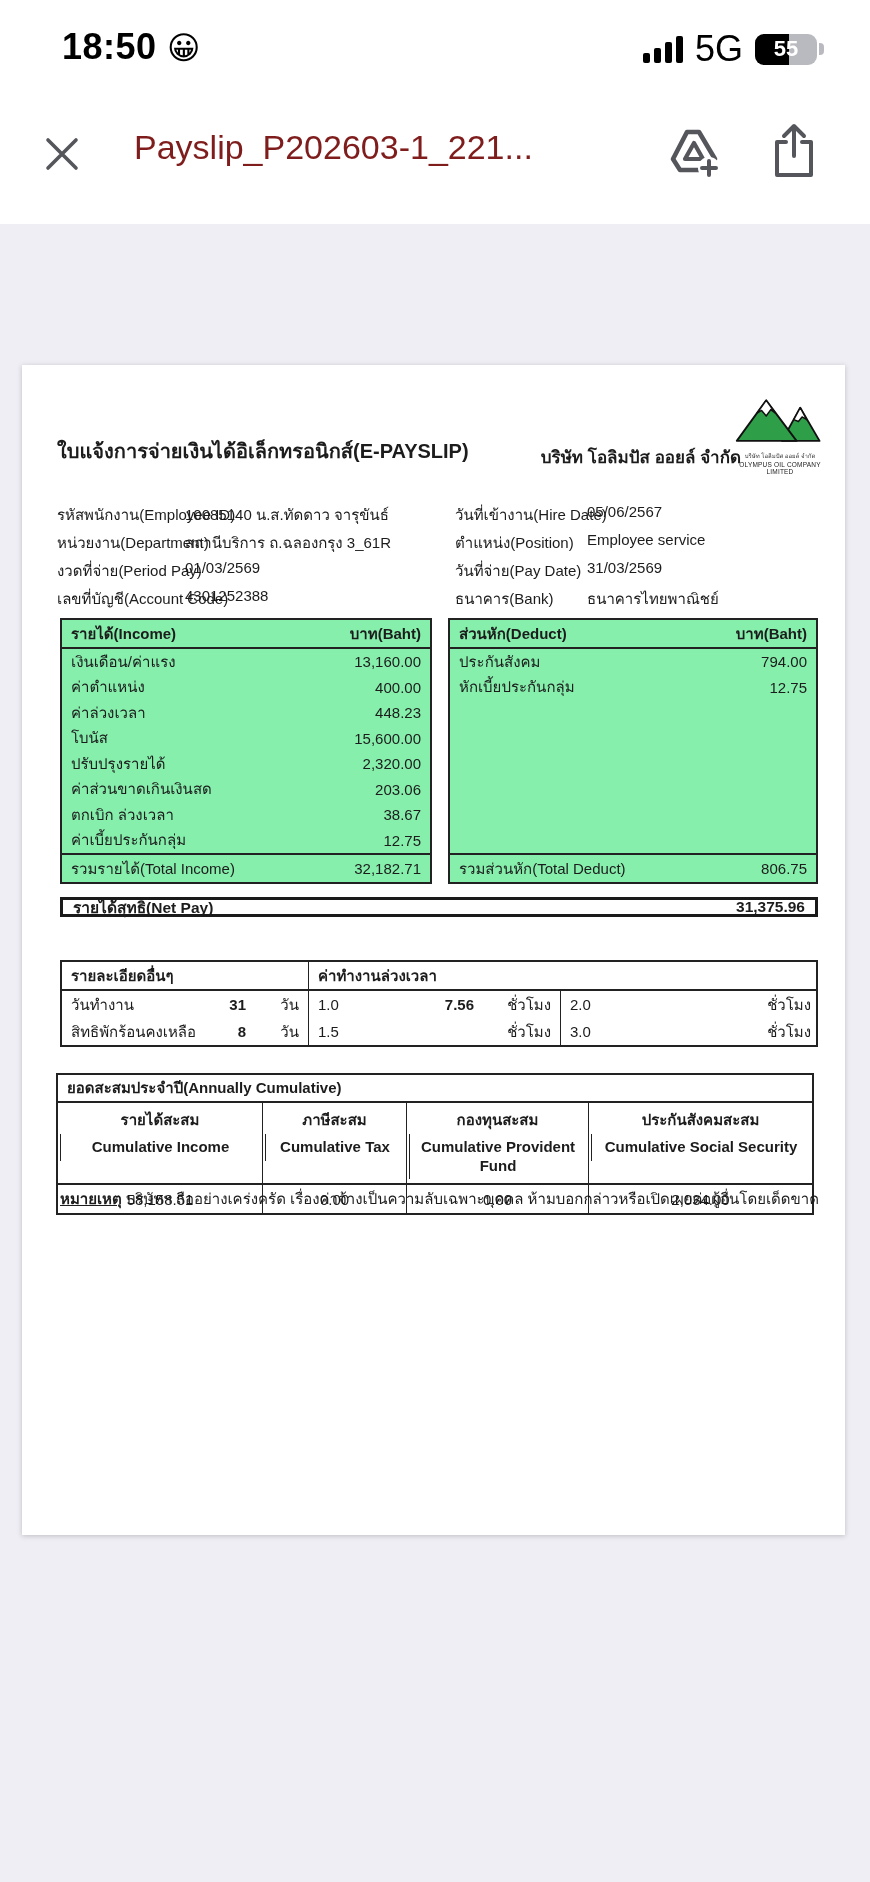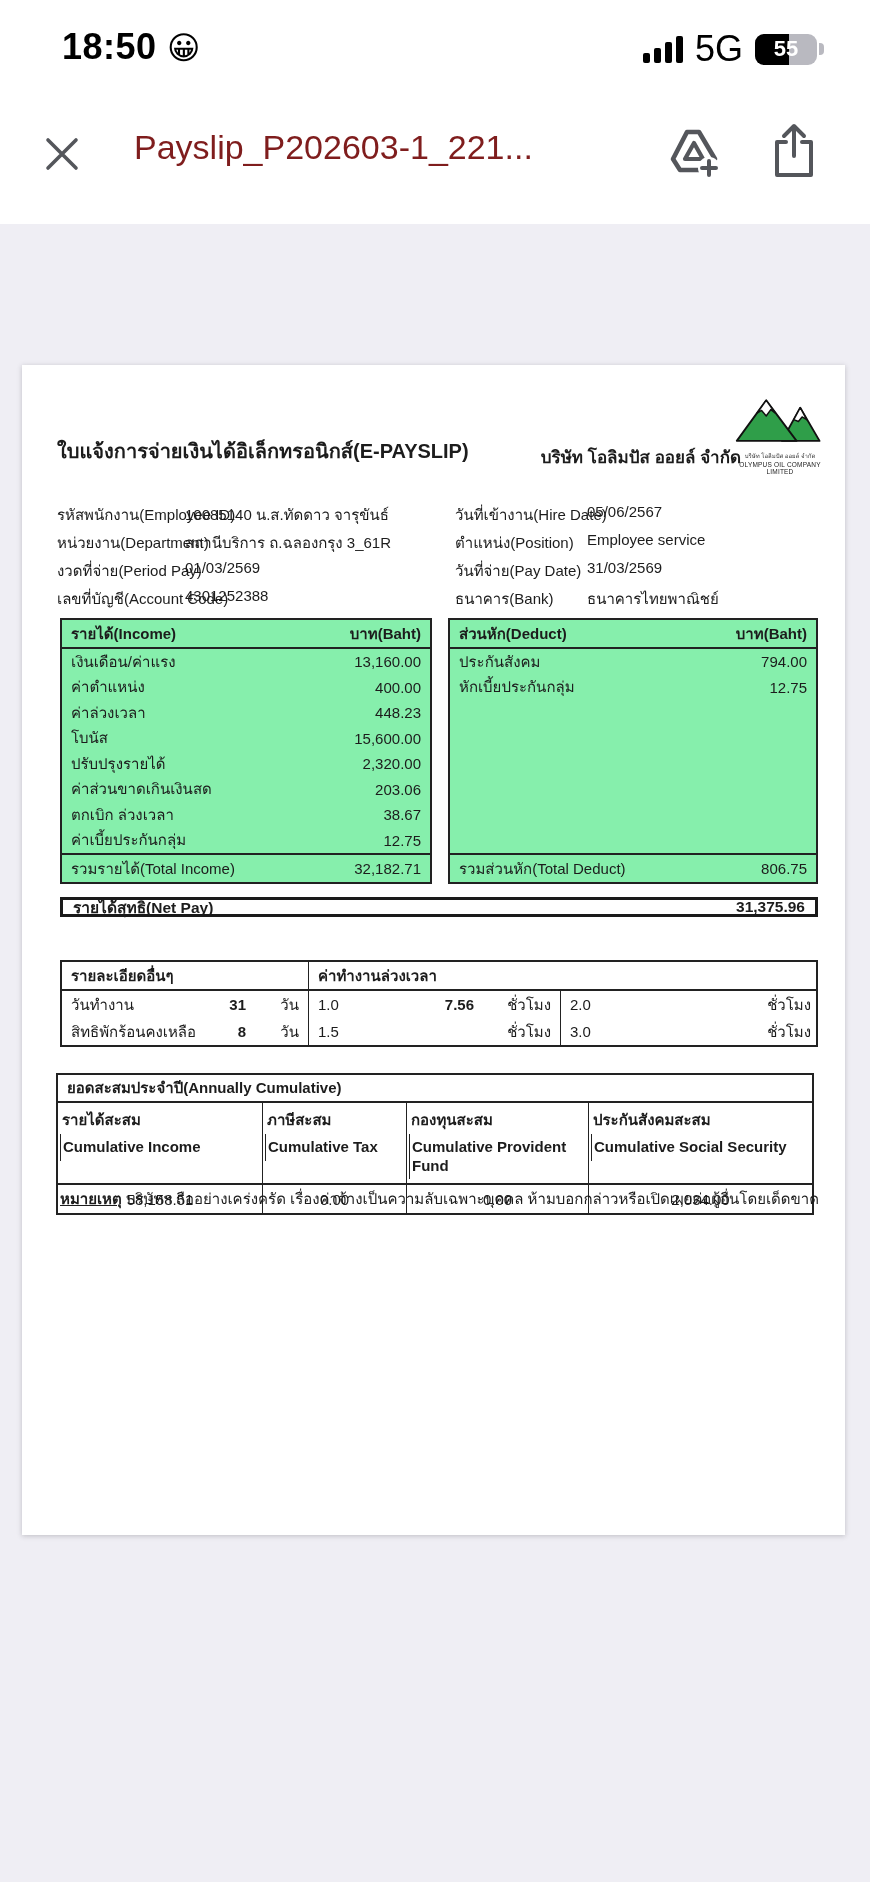--- a/index.html
+++ b/index.html
@@ -73,21 +73,21 @@
   .det-row span:nth-child(2), .det-row span:nth-child(5) { justify-content:flex-end; padding:4px 4px;font-weight:bold; }
   .det-row span:nth-child(3), .det-row span:nth-child(6), .det-row span:nth-child(9) { justify-content:flex-end; }
   .det-row span:nth-child(4) { border-left:1px solid #222; }
   .det-row span:nth-child(7) { border-left:1px solid #222; }
 
   
   .cumu { position:absolute; left:26px; top:708px; width:758px; border:2px solid #222; font-size:15px;margin-left:8px; }
   .cumu-title { height:28px; display:flex; align-items:center; padding:0 9px; font-weight:700;
                 border-bottom:2px solid #222; }
   .cumu-head { display:grid; grid-template-columns:204px 144px 182px 224px; border-bottom:2px solid #222; }
-  .cumu-head div { padding:4px 2px; font-weight:700; line-height:1.25; }
+  .cumu-head div { padding:4px 2px; text-align:center; font-weight:700; line-height:1.25; }
   .cumu-head div + div { border-left:1px solid #222; }
   .cumu-head .en { font-weight:700; }
   .cumu-vals { display:grid; grid-template-columns:204px 144px 182px 224px; height:28px; }
   .cumu-vals div { display:flex; align-items:center; justify-content:center; }
   .cumu-vals div + div { border-left:1px solid #222; }
 
   
   .note { position:absolute; left:38px; top:822px; font-size:15px; white-space:nowrap; }
   .note b { text-decoration:underline; }
 </style>

